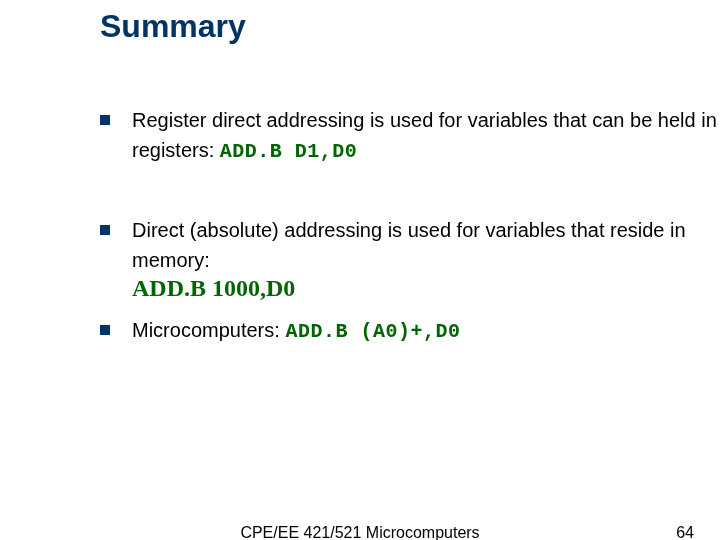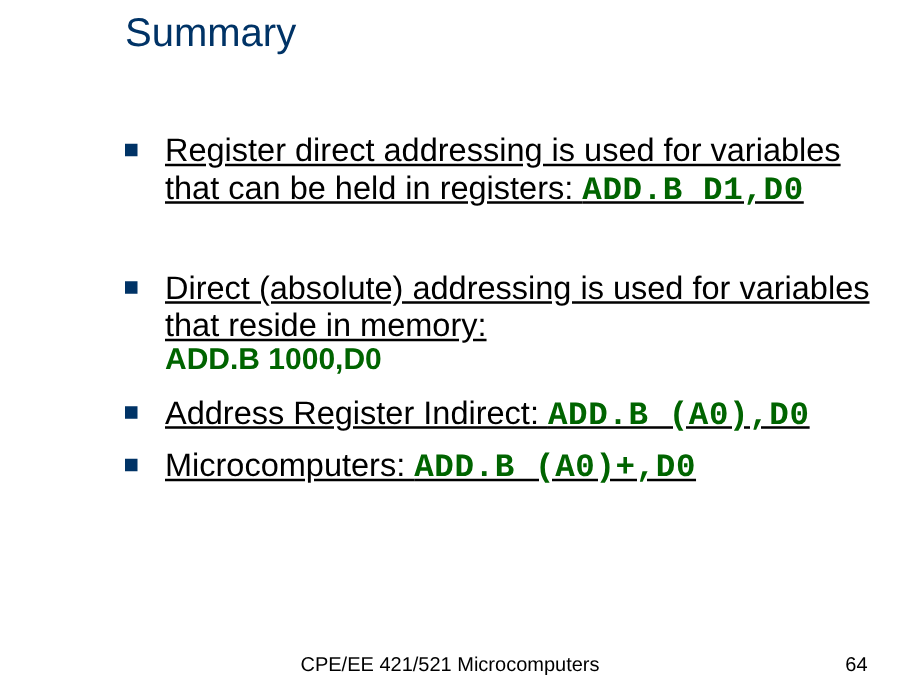--- a/index.html
+++ b/index.html
@@ -16,21 +16,21 @@
     width: 720px;
     height: 540px;
     box-sizing: border-box;
   }
   .title {
     position: absolute;
     left: 100px;
     top: 8px;
     font-size: 32px;
     line-height: 36px;
-    font-weight: normal;
+    font-weight: bold;
     color: #003366;
   }
   .body {
     position: absolute;
     left: 100px;
     top: 105px;
     width: 620px;
   }
   .item {
     display: flex;
@@ -39,33 +39,32 @@
   }
   .bullet {
     width: 10px;
     height: 10px;
     background: #003366;
     flex: 0 0 10px;
     margin-top: 10px;
     margin-right: 22px;
   }
   .text {
-    font-size: 26px;
+    font-size: 20px;
     line-height: 30px;
     color: #000;
-    text-decoration: underline;
   }
   .code {
     font-family: "Courier New", Courier, monospace;
     font-weight: bold;
     color: #006400;
     letter-spacing: 0.5px;
   }
   .code-line {
-    font-family: Liberation Sans, sans-serif;
+    font-family: Liberation Serif, serif;
     font-weight: bold;
     color: #006400;
     font-size: 24px;
     line-height: 30px;
     margin-left: 32px;
     margin-top: -6px;
     margin-bottom: 12px;
   }
   .footer {
     position: absolute;
@@ -105,26 +104,20 @@
 
 
     <div class="item" style="margin-bottom:4px;margin-top:48px;">
       <div class="bullet"></div>
       <div class="text">
         <span>Direct (absolute) addressing is used for variables that reside in memory:</span>
       </div>
     </div>
     <div class="code-line">ADD.B 1000,D0</div>
 
-    <div class="item">
-      <div class="bullet"></div>
-      <div class="text">
-        <span>Address Register Indirect: </span><span class="code">ADD.B (A0),D0</span>
-      </div>
-    </div>
 
     <div class="item">
       <div class="bullet"></div>
       <div class="text">
         <span>Microcomputers: </span><span class="code">ADD.B (A0)+,D0</span>
       </div>
     </div>
 
   </div>
 

